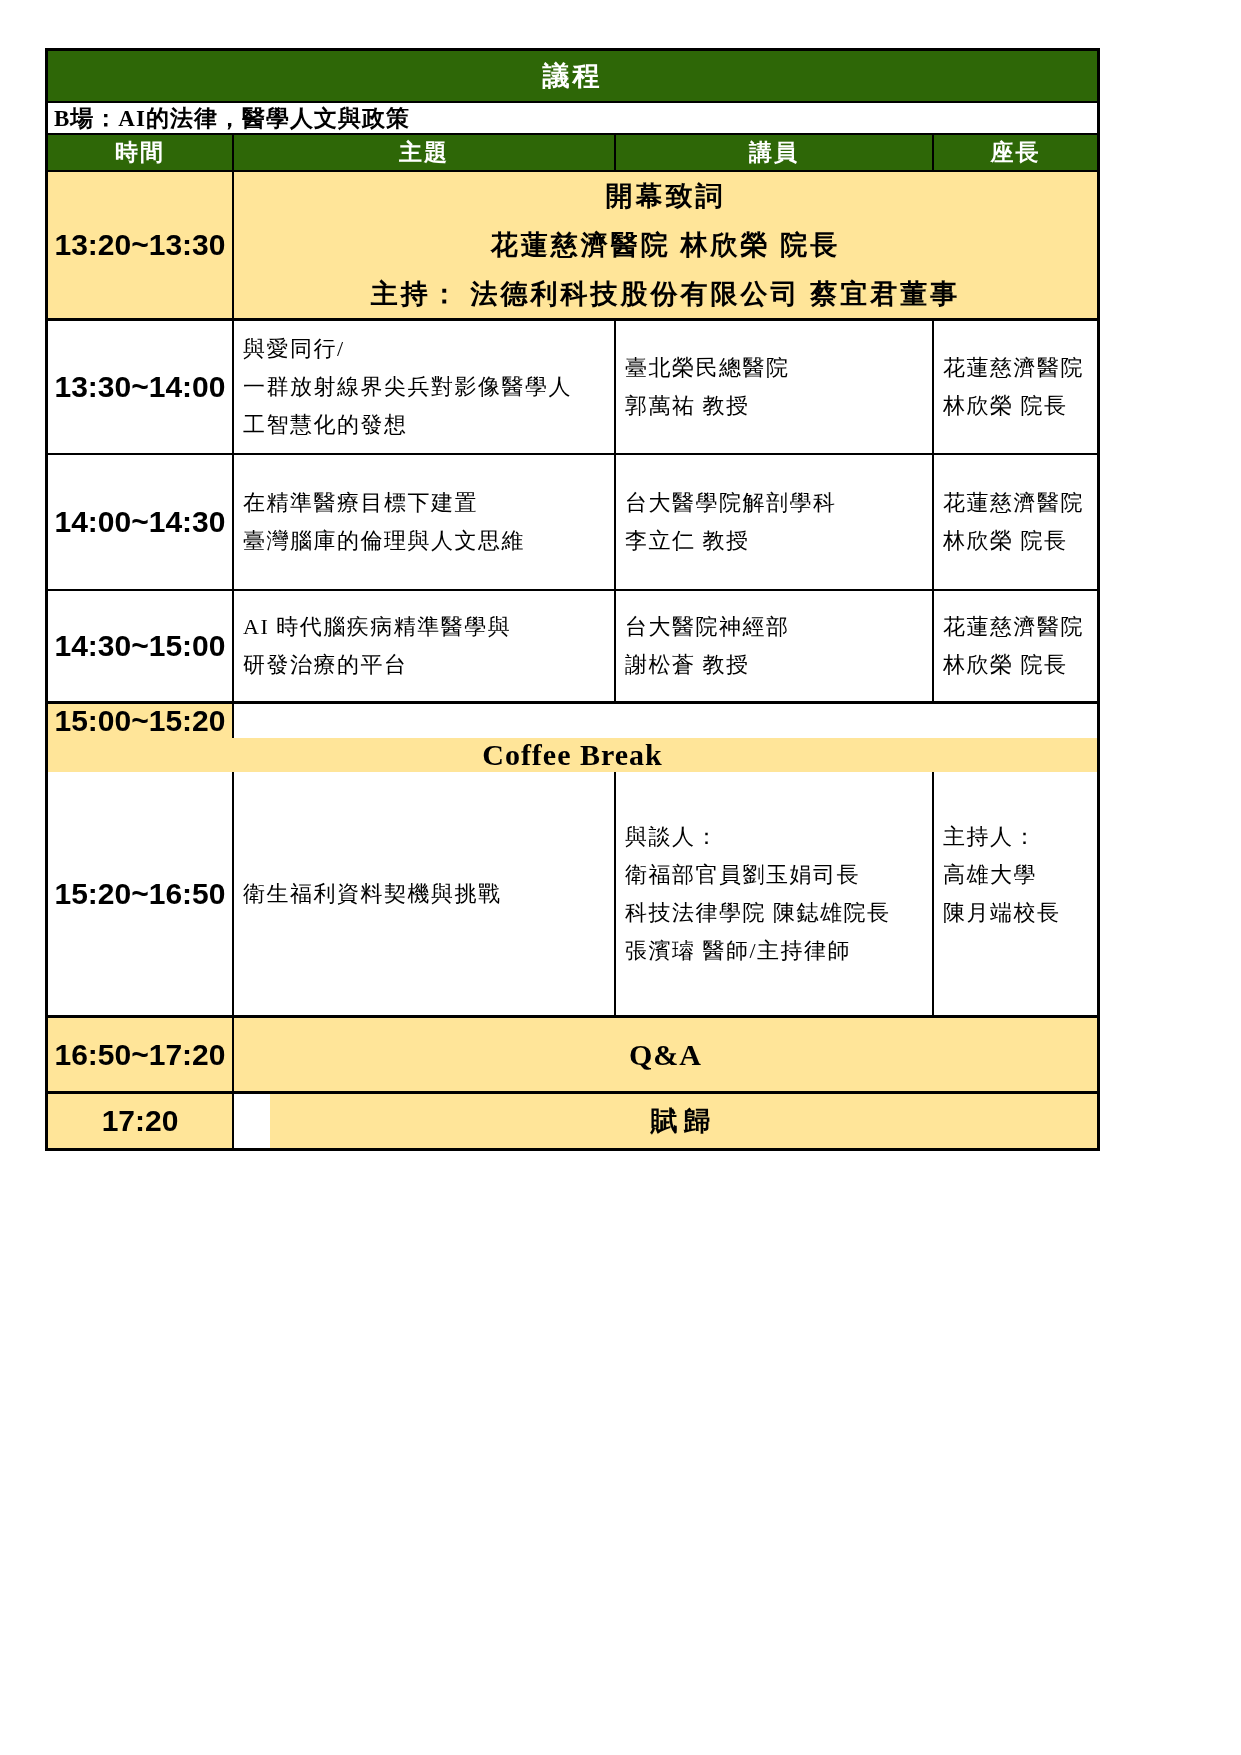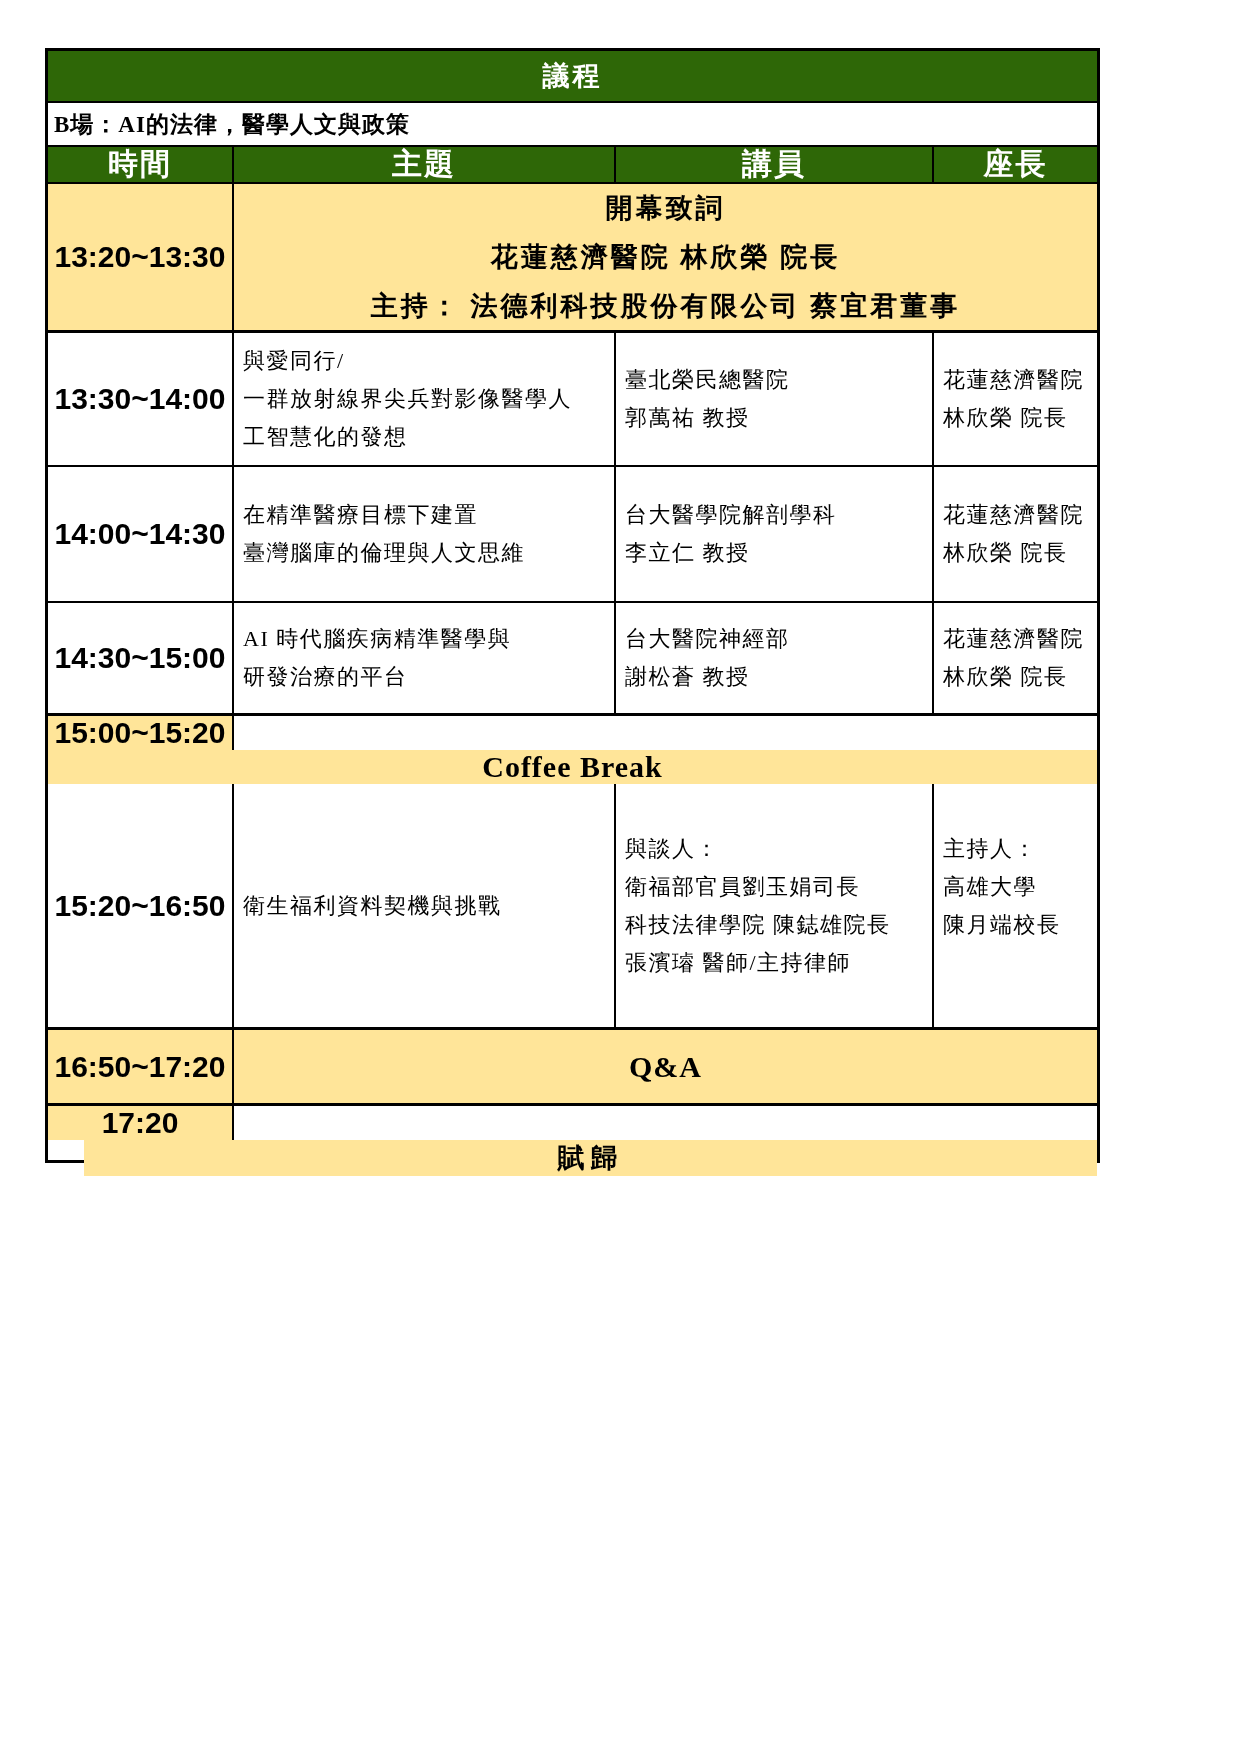--- a/index.html
+++ b/index.html
@@ -26,30 +26,30 @@
   .col-chair   { flex:1 1 auto; }
   .col-span    { flex:1 1 auto; }
 
   
   .title-row  { height:52px; background:#2e6707; }
   .title-cell {
     width:100%; display:flex; align-items:center; justify-content:center;
     color:#fff; font-family:"Liberation Sans","DejaVu Sans",sans-serif;
     font-weight:bold; font-size:27px; letter-spacing:3px;
   }
-  .subtitle-row  { height:44px; }
+  .subtitle-row  { height:32px; }
   .subtitle-cell {
     width:100%; display:flex; align-items:center; padding-left:6px;
     font-weight:bold; font-size:23px; letter-spacing:1px;
   }
   .header-row { height:37px; background:#2e6707; }
   .header-row .cell {
     display:flex; align-items:center; justify-content:center;
     color:#fff; font-family:"Liberation Sans","DejaVu Sans",sans-serif;
-    font-weight:bold; font-size:30px; letter-spacing:2px;
+    font-weight:bold; font-size:23px; letter-spacing:2px;
   }
 
   
   .time-cell {
     display:flex; align-items:center; justify-content:center;
     font-family:"Liberation Sans","DejaVu Sans",sans-serif;
     font-weight:600; font-size:30px;
   }
   .text-cell {
     display:flex; flex-direction:column; justify-content:center;
@@ -73,21 +73,21 @@
 
   .top-align { justify-content:flex-start; padding-top:46px; }
 
   .r-open    { height:149px; }
   .r-s1      { height:134px; }
   .r-s2      { height:136px; }
   .r-s3      { height:113px; }
   .r-coffee  { height:68px;flex-direction:column;  }
   .r-panel   { height:246px; }
   .r-qa      { height:76px;  }
-  .r-end     { height:54px;flex-direction:column;  }
+  .r-end     { height:54px;  }
 </style>
 </head>
 <body>
 
 <div class="agenda">
 
   <div class="row title-row">
     <div class="cell title-cell">議程</div>
   </div>
 

